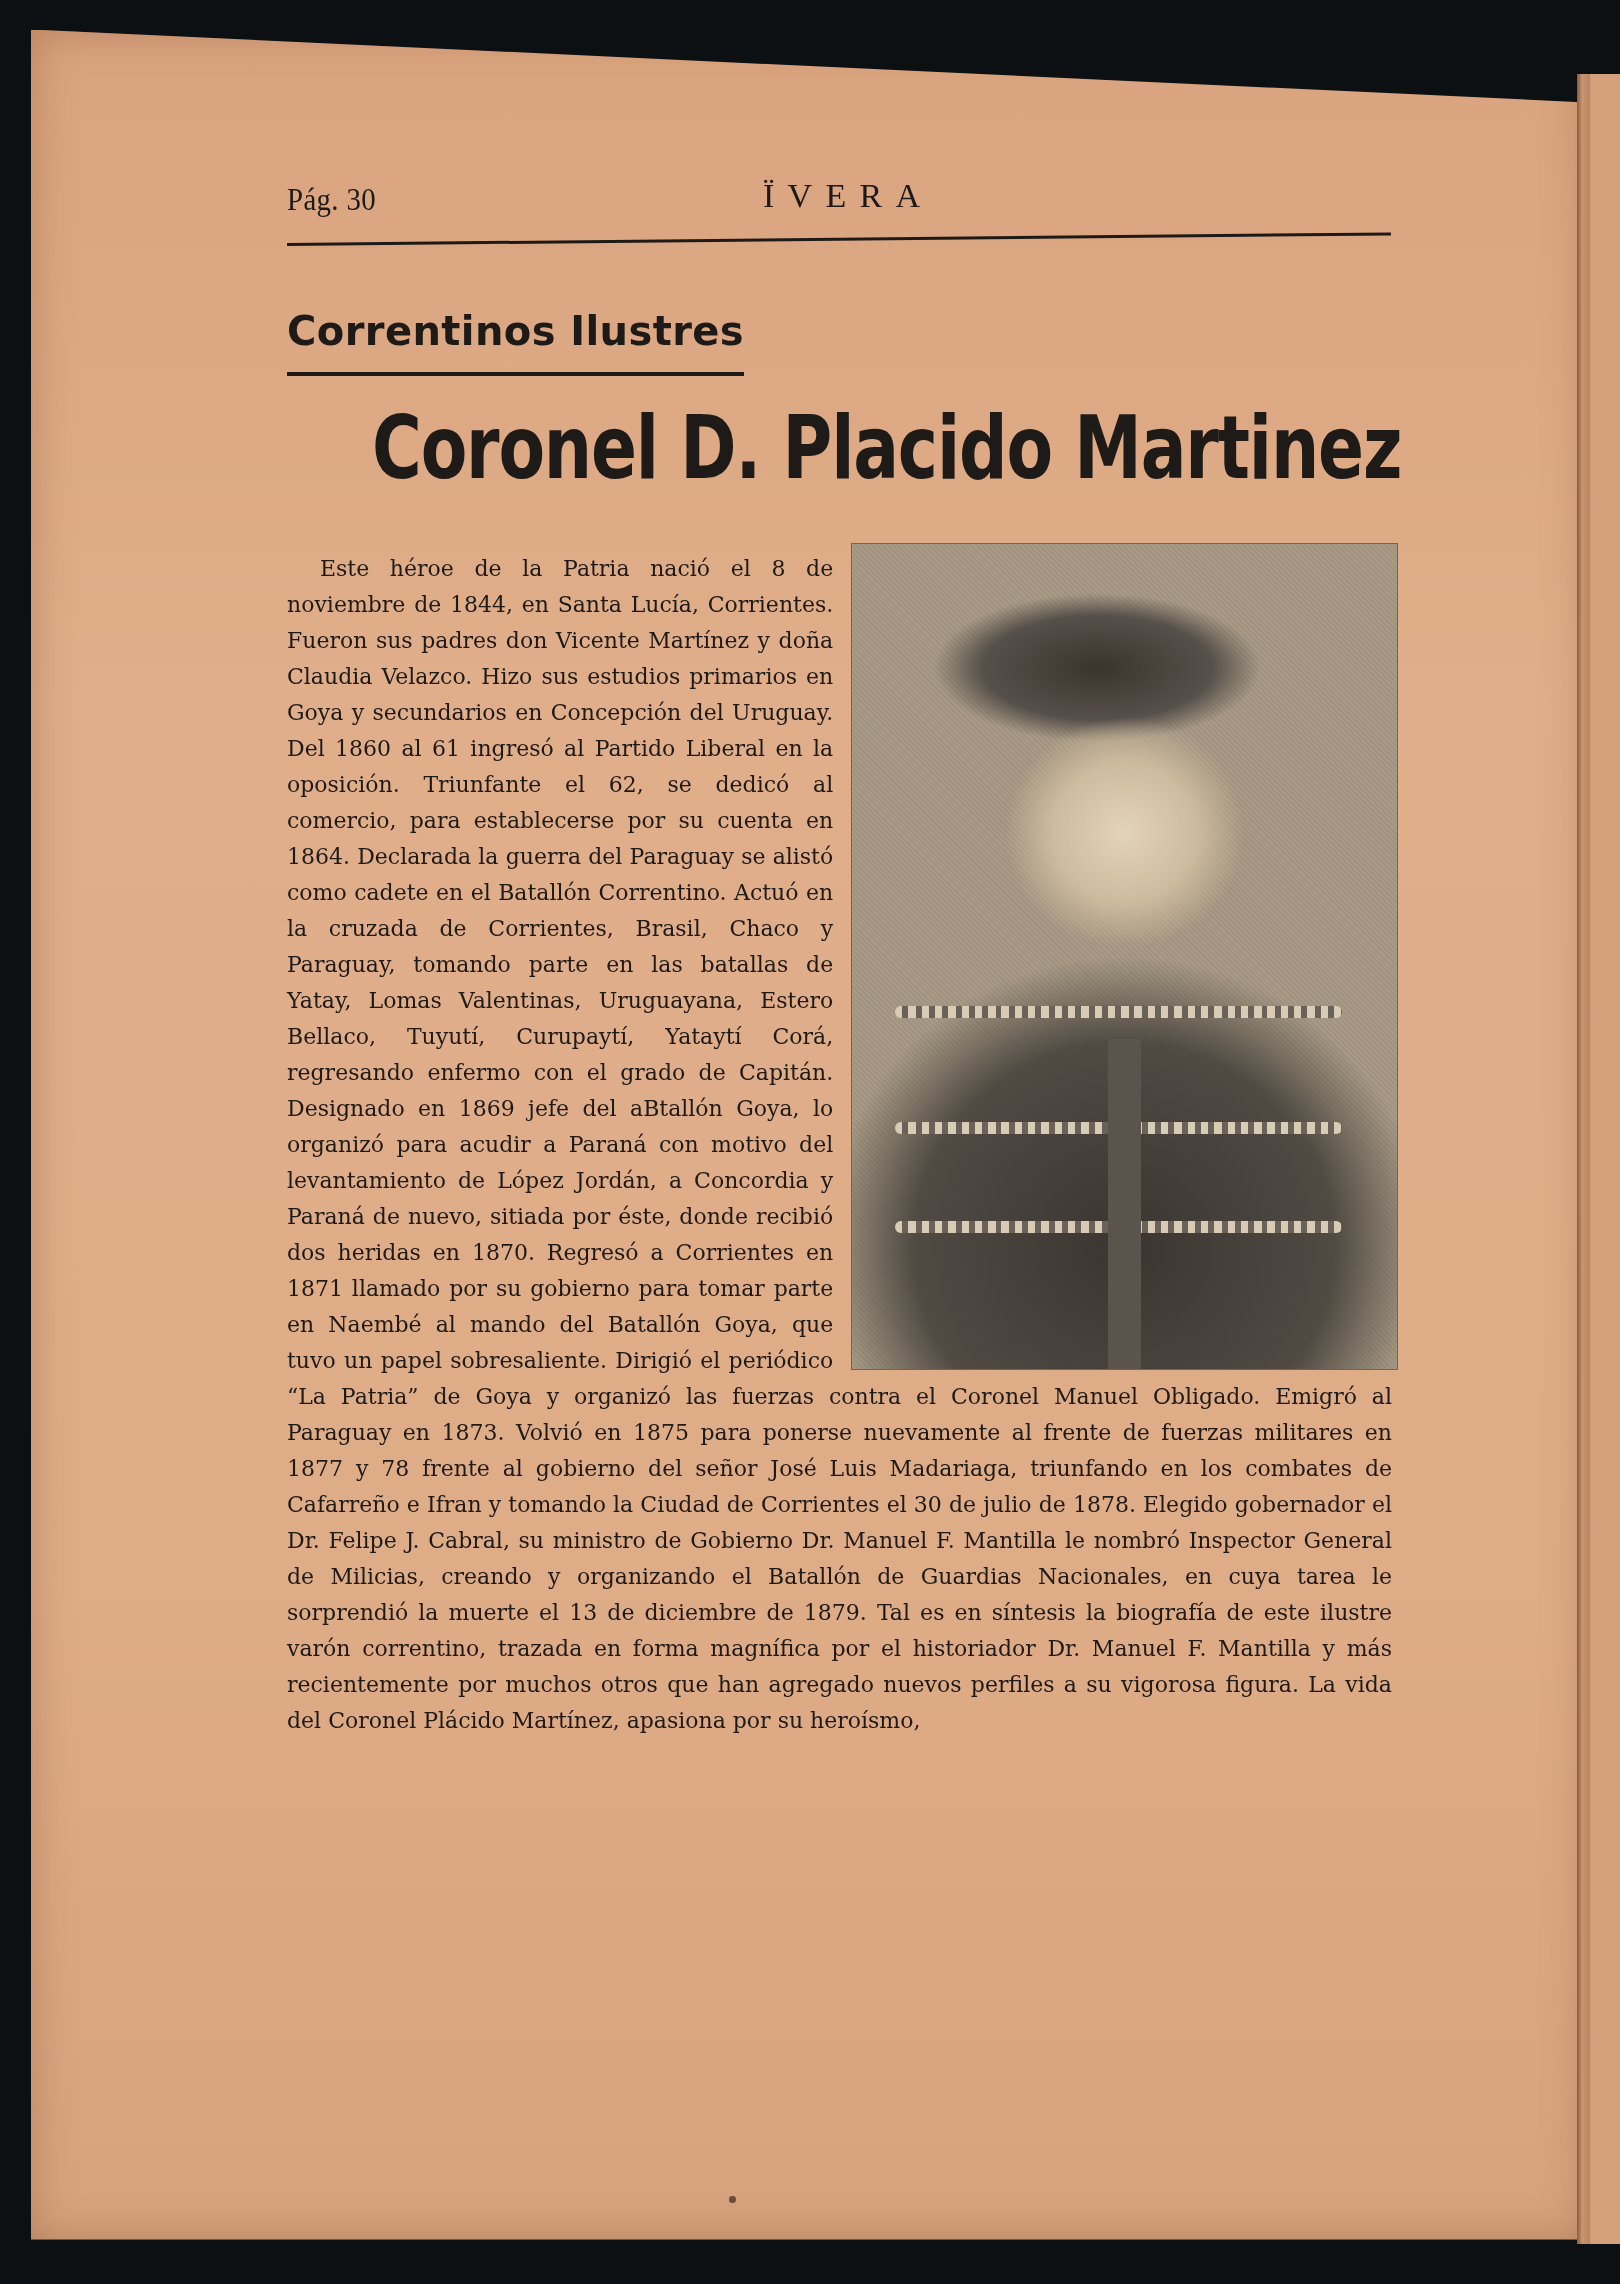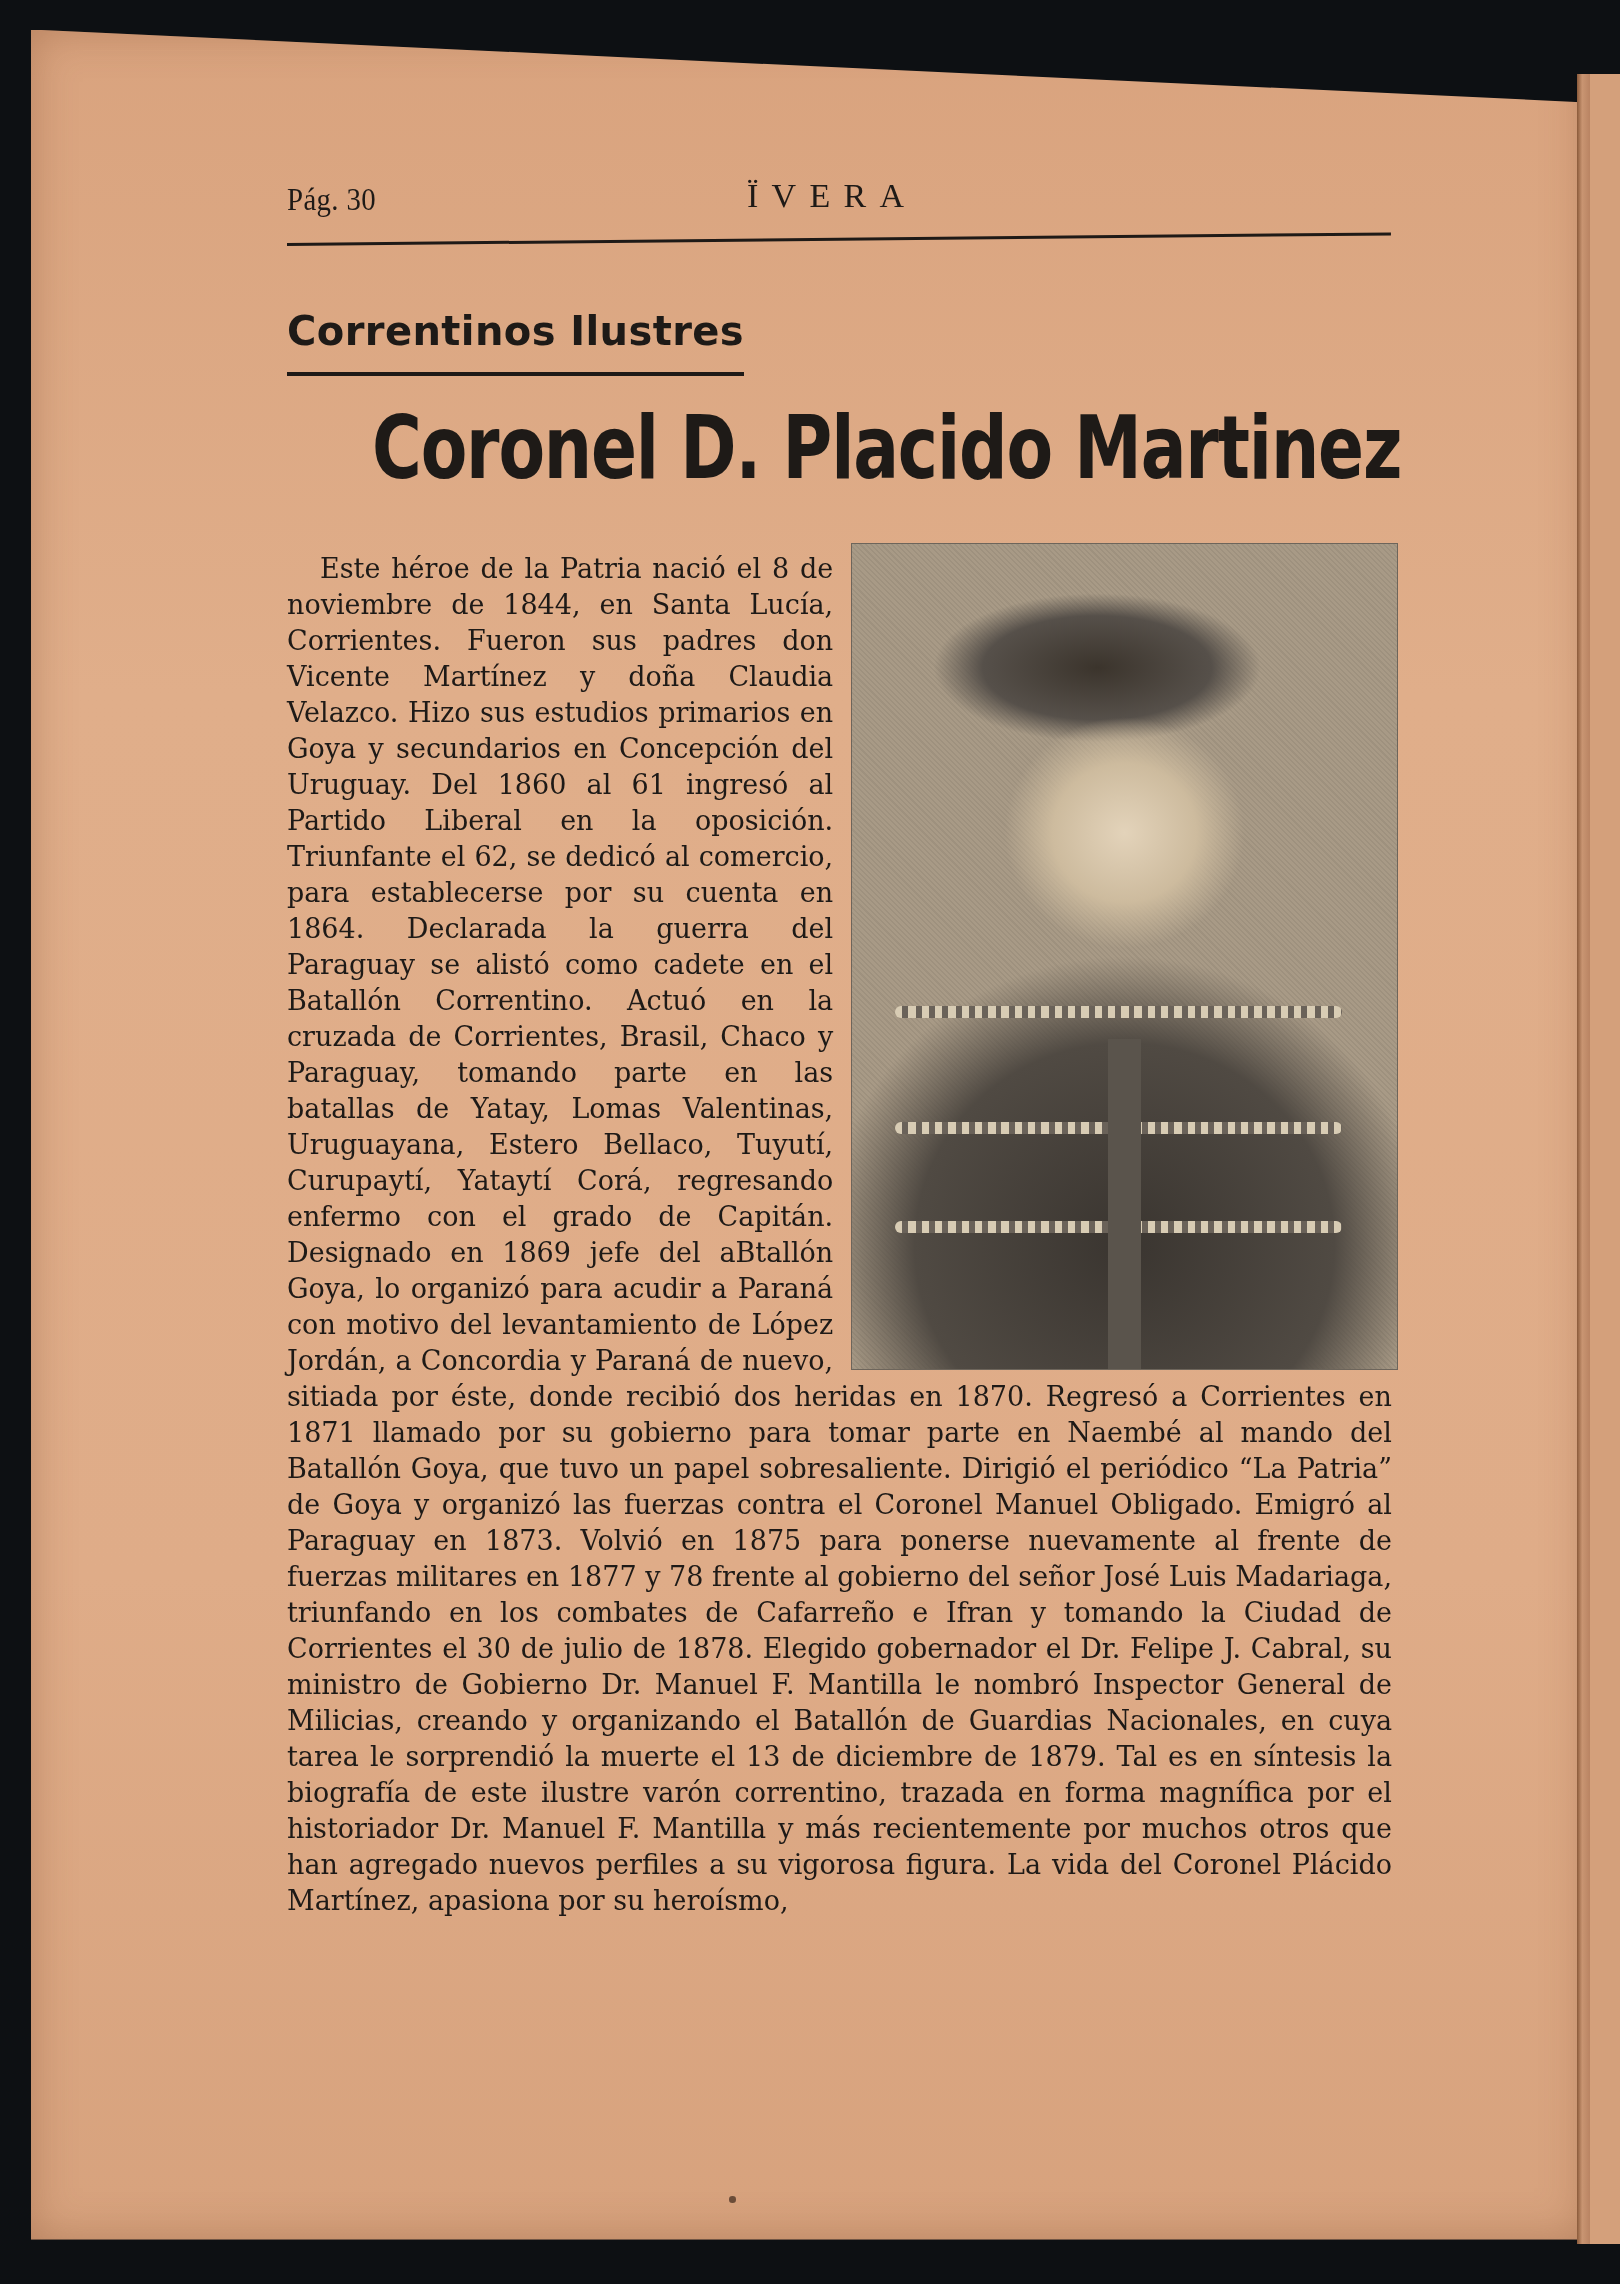--- a/index.html
+++ b/index.html
@@ -42,21 +42,21 @@
     }
     .page-number {
       position: absolute; left: 0; top: 4.4px;
       font-family: "Liberation Serif", serif;
       font-size: 32px;
       letter-spacing: 0.4px;
       transform: scaleX(0.9);
       transform-origin: left;
     }
     .magazine-title {
-      position: absolute; left: 460px; top: 0;
+      position: absolute; left: 476px; top: 0;
       font-family: "Liberation Serif", serif;
       font-size: 34px;
       letter-spacing: 13.3px;
     }
     .header-rule {
       height: 2.9px; background: #1e1a17;
       width: 1104px; margin-top: 16px;
       transform: rotate(-0.55deg);
       transform-origin: left;
     }
@@ -78,21 +78,21 @@
       font-size: 87px;
       letter-spacing: -1.5px;
       transform: scaleX(0.78);
       transform-origin: left;
       white-space: nowrap;
       line-height: 1;
     }
     .body {
       position: relative;
       font-family: "DejaVu Serif", serif;
-      font-size: 27px;
+      font-size: 22px;
       line-height: 36px;
     }
     .portrait {
       float: right;
       width: 545px; height: 825px;
       margin: -7.4px -5.9px 5.9px 17.7px;
       background:
         radial-gradient(ellipse 22% 14% at 50% 35%, #e3d3ba 0%, #cdbb9e 60%, transparent 100%),
         radial-gradient(ellipse 30% 9% at 45% 15%, #3b342c 0%, #56504a 70%, transparent 100%),
         radial-gradient(ellipse 55% 35% at 50% 85%, #3a3530 0%, #504a43 70%, transparent 100%),

